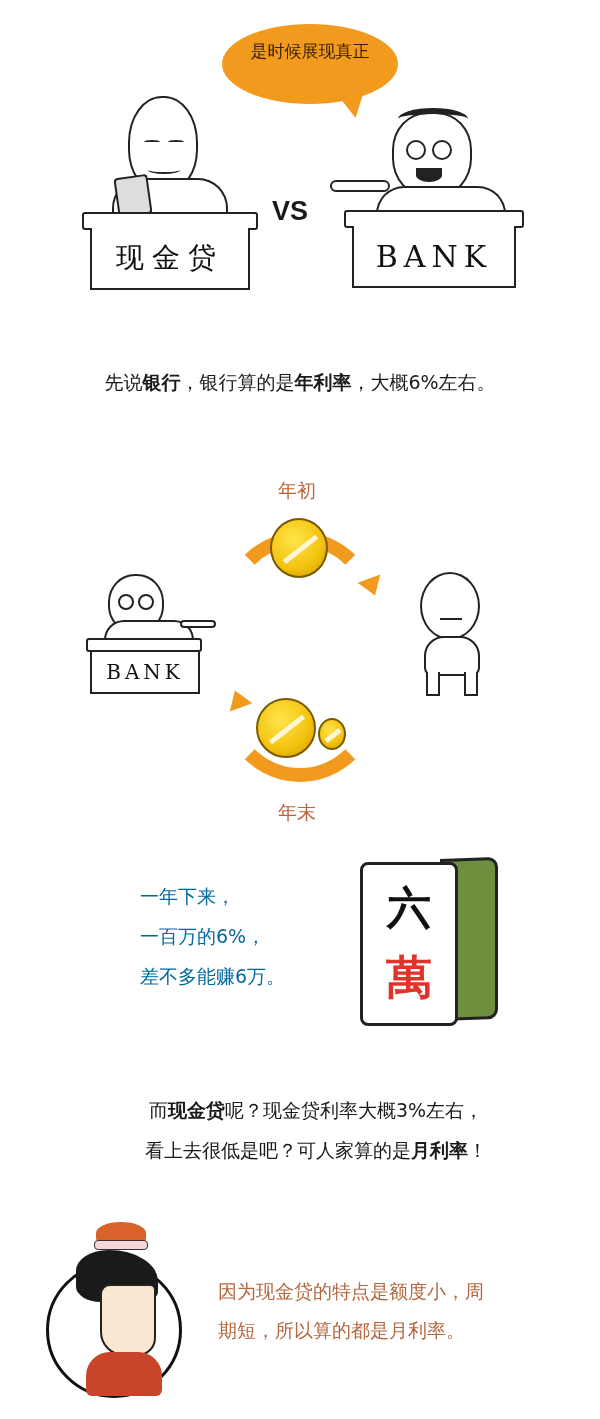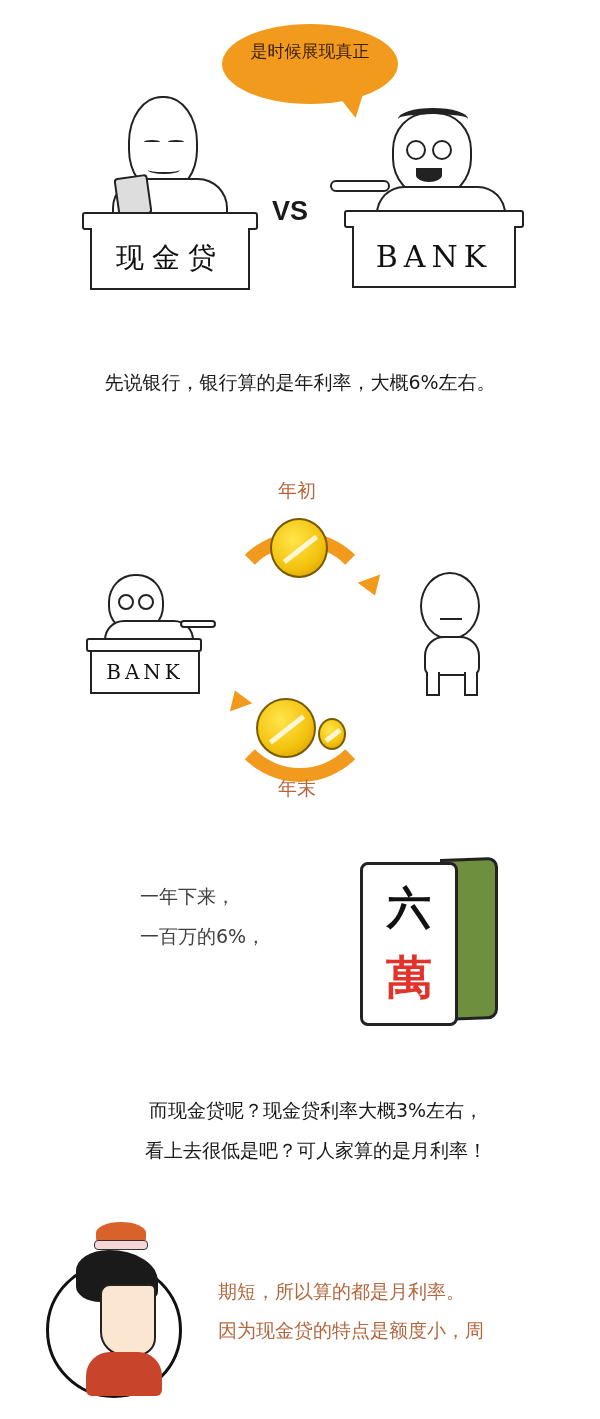--- a/index.html
+++ b/index.html
@@ -12,31 +12,31 @@
 
   
   .desk-top { background: #fff; border: 2px solid #222; border-radius: 3px; height: 18px; }
   .desk-body { background: #fff; border: 2px solid #222; border-top: none; display: flex; align-items: center; justify-content: center; font-family: "DejaVu Serif", serif; color: #111; }
   .head { background: #fff; border: 2px solid #222; border-radius: 48% 48% 44% 44%; }
   .suit { background: #fff; border: 2px solid #222; border-bottom: none; border-radius: 30px 30px 0 0; }
   .glasses { border: 2px solid #222; border-radius: 50%; background: #fff; width: 20px; height: 20px; }
   .vs { left: 272px; top: 196px; font-size: 27px; font-weight: bold; font-family: "Liberation Sans", sans-serif; letter-spacing: 0px; }
 
   .para { width: 600px; text-align: center; font-size: 19px; line-height: 40px; color: #1a1a1a; }
-  .para b { font-weight: normal; }
+  .para b { font-weight: bold; }
 
   .orange-label { font-size: 19px; color: #b7643a; }
   .arc { border: 14px solid #f29a1d; border-radius: 50%; }
   .coin { border-radius: 50%; background: radial-gradient(circle at 40% 35%, #ffe54a, #f3c20e 60%, #c99500); border: 2px solid #7a5a00; }
   .coin::after { content: ""; position: absolute; left: 15%; top: 48%; width: 75%; height: 5px; background: rgba(255,255,255,.8); transform: rotate(-38deg); }
 
   .tile { background: #fff; border: 3px solid #222; border-radius: 8px; }
   .tile-side { background: #6e8f3d; border: 3px solid #222; border-radius: 0 10px 10px 0; }
 
-  .list-text { font-size: 19px; line-height: 40px; color: #404040; }
+  .list-text { font-size: 19px; line-height: 40px; color: #0369a1; }
 
   .avatar-circle { border: 3px solid #111; border-radius: 50%; background: #fff; }
   .note { font-size: 19px; line-height: 39px; color: #b3673e; }
 </style>
 </head>
 <body>
 
 <section>
   <div class="abs bubble">
     <div>是时候展现真正</div>
@@ -82,21 +82,21 @@
 
   <div class="abs arc" style="left:222px; top:532px; width:156px; height:156px; border-color:#f29a1d transparent transparent transparent; transform:rotate(0deg);"></div>
   <div class="abs" style="left:360px; top:578px; width:0; height:0; border-left:12px solid transparent; border-right:12px solid transparent; border-top:18px solid #f29a1d; transform:rotate(-20deg);"></div>
   <div class="abs coin" style="left:270px; top:518px; width:58px; height:60px;"></div>
 
   <div class="abs arc" style="left:222px; top:626px; width:156px; height:156px; border-color:transparent transparent #f29a1d transparent;"></div>
   <div class="abs" style="left:226px; top:690px; width:0; height:0; border-left:12px solid transparent; border-right:12px solid transparent; border-bottom:18px solid #f29a1d; transform:rotate(-20deg);"></div>
   <div class="abs coin" style="left:256px; top:698px; width:60px; height:60px;"></div>
   <div class="abs coin" style="left:318px; top:718px; width:28px; height:32px;"></div>
 
-  <div class="abs orange-label" style="left:278px; top:776px;">年末</div>
+  <div class="abs orange-label" style="left:278px; top:800px;">年末</div>
 
   <div>
     <div class="abs head" style="left:108px; top:574px; width:56px; height:58px;">
       <div class="abs glasses" style="left:8px; top:18px; width:16px; height:16px;"></div>
       <div class="abs glasses" style="left:28px; top:18px; width:16px; height:16px;"></div>
     </div>
     <div class="abs suit" style="left:104px; top:620px; width:90px; height:20px;"></div>
     <div class="abs" style="left:180px; top:620px; width:36px; height:8px; border:2px solid #222; border-radius:6px; background:#fff;"></div>
     <div class="abs desk-top" style="left:86px; top:638px; width:116px; height:14px;"></div>
     <div class="abs desk-body" style="left:90px; top:652px; width:110px; height:42px; font-size:20px; letter-spacing:4px;">BANK</div>
@@ -109,20 +109,21 @@
     <div class="abs" style="left:424px; top:636px; width:56px; height:40px; border:2px solid #222; border-radius:20px 20px 8px 8px; background:#fff;"></div>
     <div class="abs" style="left:426px; top:672px; width:14px; height:24px; border:2px solid #222; border-top:none; background:#fff;"></div>
     <div class="abs" style="left:464px; top:672px; width:14px; height:24px; border:2px solid #222; border-top:none; background:#fff;"></div>
   </div>
 </section>
 
 <section>
   <div class="abs" style="left:140px; top:876px;">
     <div class="list-text">一年下来，</div>
     <div class="list-text">一百万的6%，</div>
+    <div class="list-text">差不多能赚6万。</div>
   </div>
 
   <div>
     <div class="abs tile-side" style="left:440px; top:858px; width:58px; height:162px; transform:skewY(-2deg);"></div>
     <div class="abs tile" style="left:360px; top:862px; width:98px; height:164px;">
       <div class="abs" style="left:0; top:14px; width:92px; text-align:center; font-size:44px; font-weight:bold; color:#111;">六</div>
       <div class="abs" style="left:0; top:82px; width:92px; text-align:center; font-size:46px; font-weight:bold; color:#e2332a;">萬</div>
     </div>
   </div>
 </section>
@@ -139,16 +140,16 @@
 <section>
   <div class="abs avatar-circle" style="left:46px; top:1262px; width:136px; height:136px;"></div>
   <div>
     <div class="abs" style="left:96px; top:1222px; width:50px; height:22px; background:#d9622b; border-radius:50% 50% 6px 6px;"></div>
     <div class="abs" style="left:94px; top:1240px; width:54px; height:10px; background:#f6d6d6; border:1px solid #333; border-radius:4px;"></div>
     <div class="abs" style="left:76px; top:1250px; width:82px; height:52px; background:#1a1a1a; border-radius:40% 60% 20% 30%;"></div>
     <div class="abs" style="left:100px; top:1284px; width:56px; height:72px; background:#fbe7d1; border:2px solid #222; border-radius:10px 6px 18px 24px;"></div>
     <div class="abs" style="left:86px; top:1352px; width:76px; height:44px; background:#c8452c; border-radius:24px 24px 6px 6px;"></div>
   </div>
   <div class="abs" style="left:218px; top:1272px; width:340px;">
+    <div class="note">因为现金贷的特点是额度小，周</div>
     <div class="note">期短，所以算的都是月利率。</div>
-    <div class="note">因为现金贷的特点是额度小，周</div>
   </div>
 </section>
 
 </body></html>

